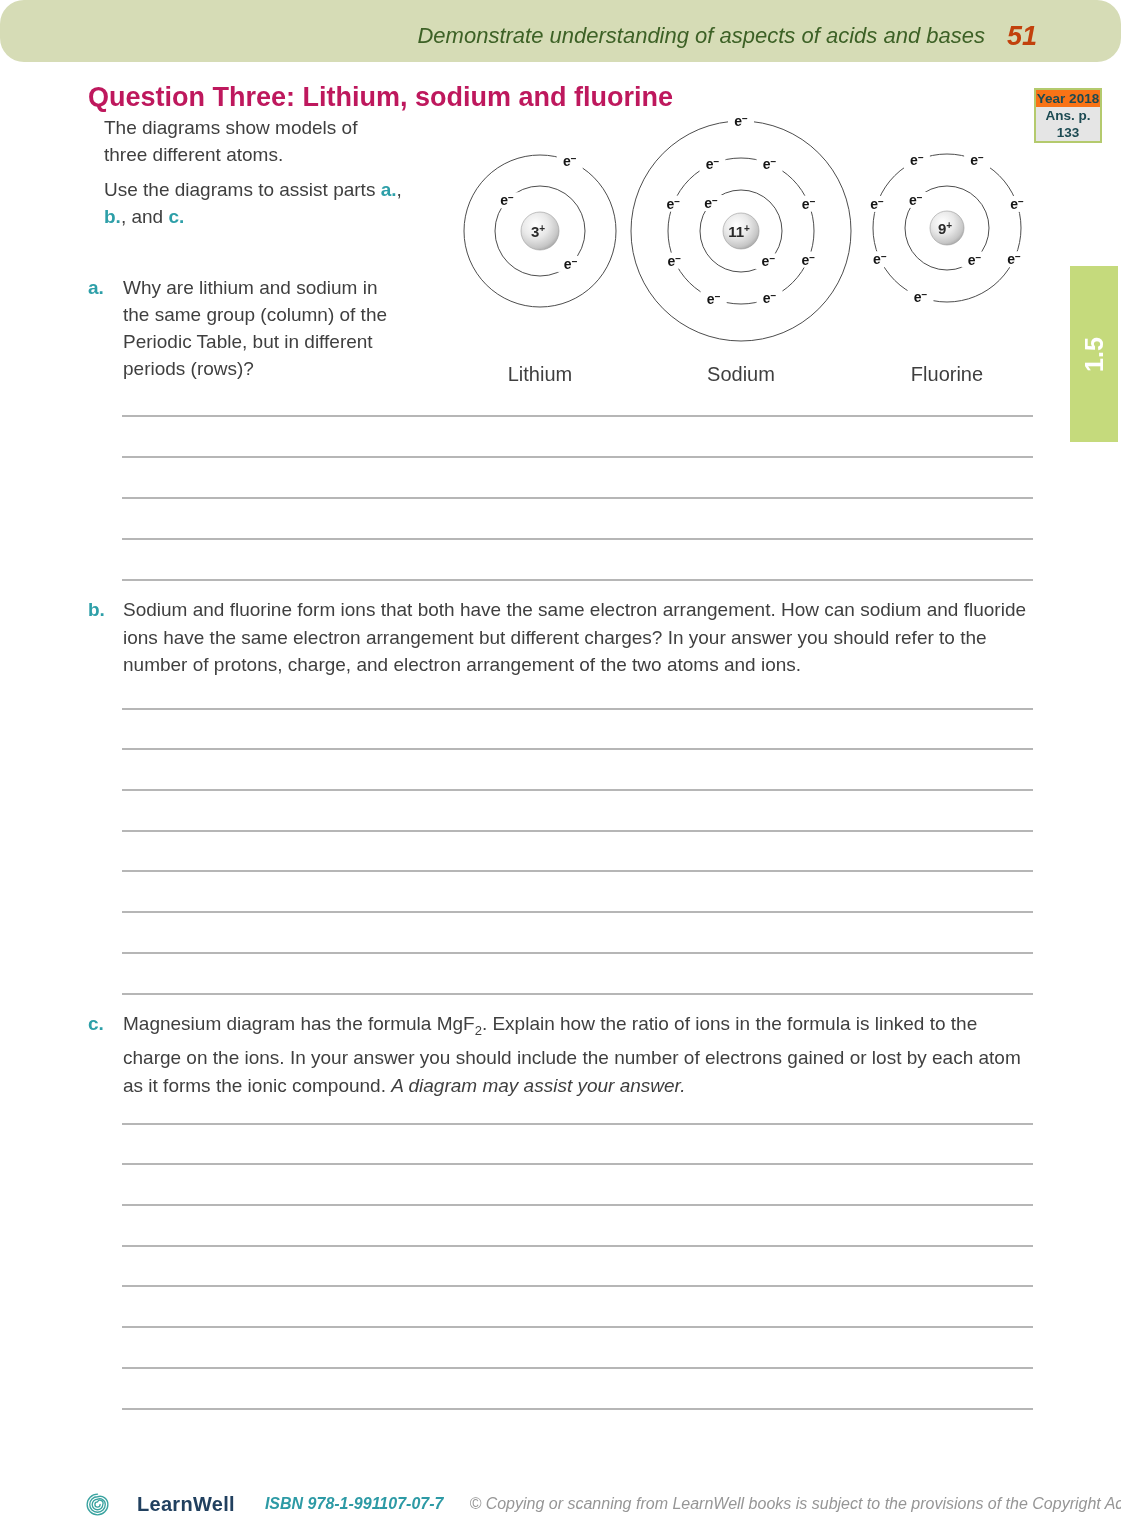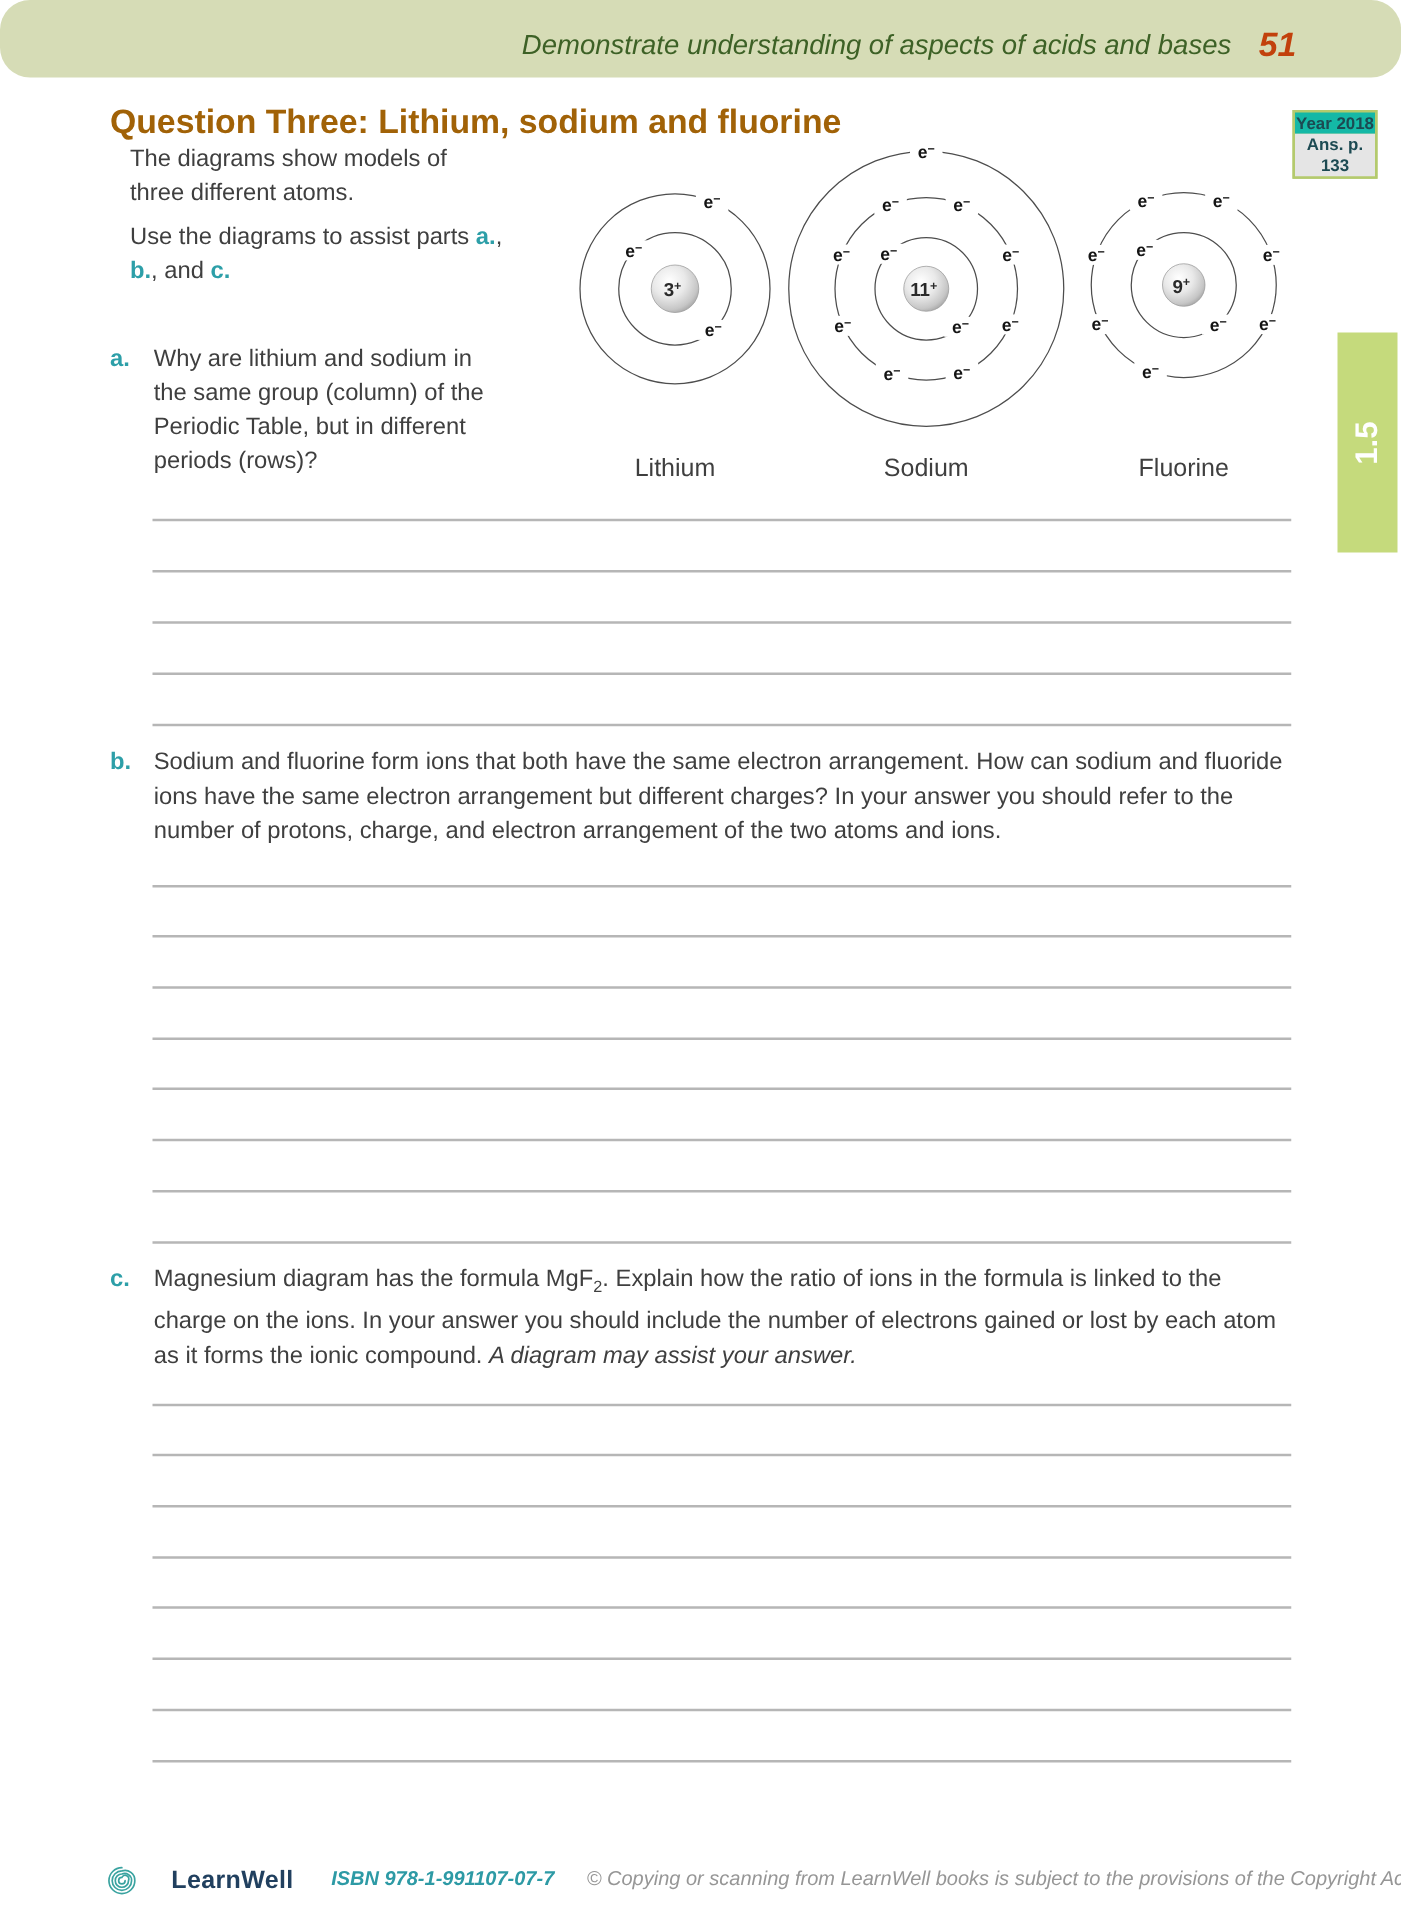--- a/index.html
+++ b/index.html
@@ -11,29 +11,29 @@
   .band {
     position:absolute; left:0; top:0; width:1121px; height:62px;
     background:#d6dcb6; display:flex; align-items:center; justify-content:flex-end;
     padding:10px 84px 0 0; gap:22px;border-radius:24px;
   }
   .band-title { font-style:italic; font-size:22px; color:#3d6126; }
   .band-page  { font-style:italic; font-weight:bold; font-size:27px; color:#c2410c; }
 
   .title {
     position:absolute; left:88px; top:82px;
-    font-size:27px; font-weight:bold; color:#a16207;
+    font-size:27px; font-weight:bold; color:#be185d;
   }
 
   .year-badge {
     position:absolute; left:1034px; top:88px; width:68px;
     border:2px solid #b4ca6d; background:#b4ca6d;
     font-size:13.5px; font-weight:bold; color:#1c4a52; text-align:center; line-height:17px;
   }
-  .yb-top { background:#14b8a6; }
+  .yb-top { background:#f97316; }
   .yb-bot { background:#e5e5e5; }
 
   .intro { position:absolute; left:104px; top:114px; width:300px; font-size:19px; line-height:27px; }
   .intro p { margin-bottom:8px; }
   .teal { color:#2d9fa8; font-weight:bold; }
 
   .q { position:absolute; left:88px; font-size:19px; line-height:27.5px; }
   .q .marker { position:absolute; left:0; top:0; color:#2d9fa8; font-weight:bold; }
   .q .q-text { padding-left:35px; }
   .q-a { top:274px; width:300px; line-height:27px; }

